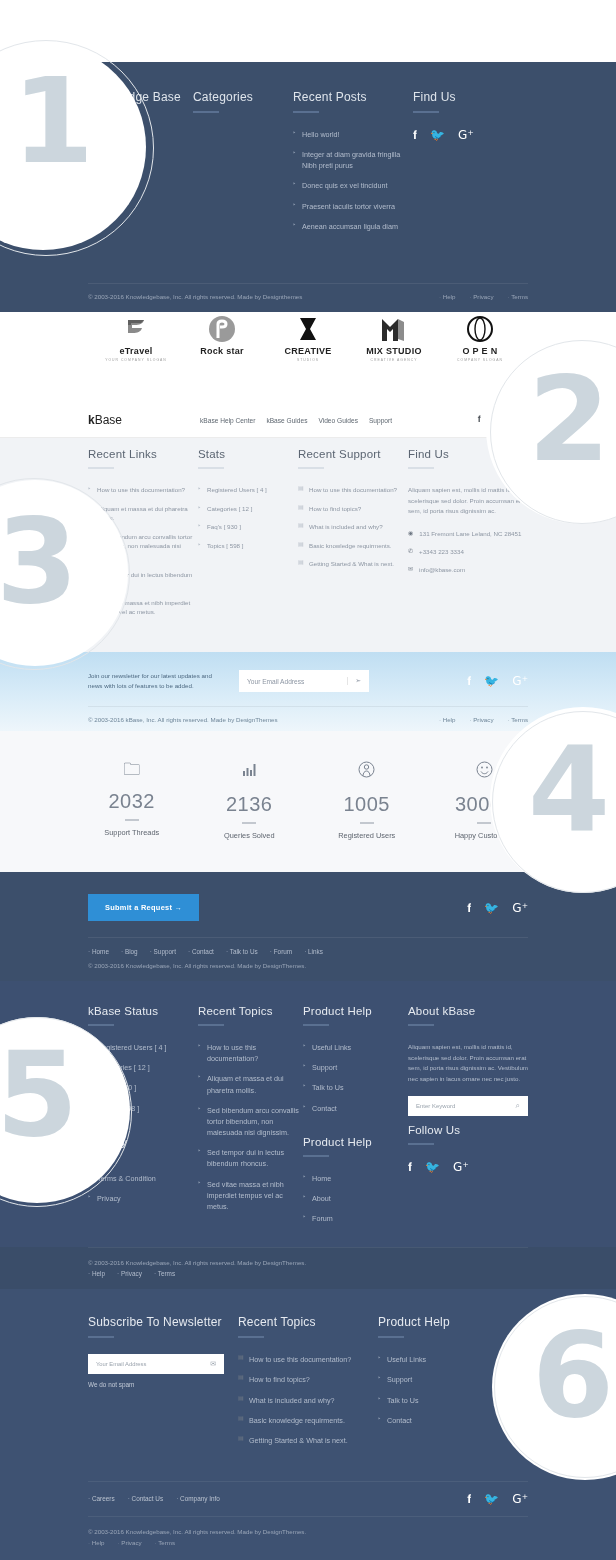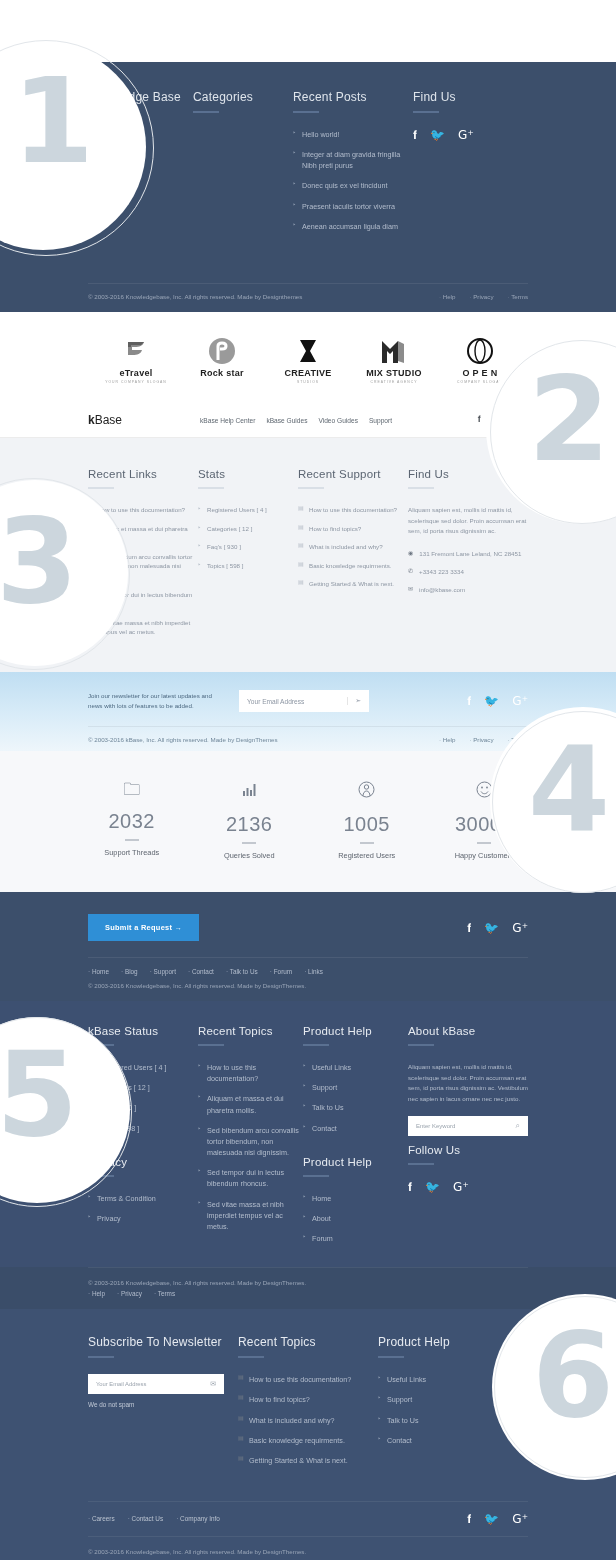--- a/index.html
+++ b/index.html
@@ -90,40 +90,40 @@
 
   .botbar {
     border-top:1px solid rgba(255,255,255,.08);
     display:flex; justify-content:space-between; align-items:center;
     font-size:6.2px; color:#9aa6b8; padding-top:9px; margin-top:8px;
   }
   .botbar .links { display:flex; gap:14px; }
   .botbar .links span::before { content:"· "; color:#7d8ca1; }
 
   
-  .s2 { background:#fff; height:90px; padding-top:22px; }
+  .s2 { background:#fff; height:90px; }
   .logos { display:flex; justify-content:space-between; align-items:flex-start;
            width:420px; margin:0 auto; }
   .logo { width:76px; text-align:center; }
   .logo .mark { height:34px; display:flex; align-items:center; justify-content:center; }
   .logo .nm { font-size:9px; font-weight:700; color:#222; letter-spacing:.3px; }
   .logo .sub { font-size:3.4px; color:#9b9b9b; letter-spacing:1px; margin-top:2px; }
 
   
   .navbar { background:#fff; height:36px; border-bottom:1px solid #ececec; }
   .navbar .inner { display:flex; align-items:center; height:36px; }
   .brand { font-size:12px; color:#222; }
   .brand b { font-weight:700; }
   .navlinks { display:flex; gap:11px; margin-left:78px; }
   .navlinks span { font-size:6.6px; color:#5e6770; }
   .navsoc { margin-left:auto; display:flex; gap:13px; }
   .navsoc span { font-size:9px; color:#4a4f56; }
 
   
-  .s3 { background:#f1f3f6; padding:30px 0 26px; }
+  .s3 { background:#f1f3f6; padding:10px 0 26px; }
   .s3 .cols { display:flex; }
   .s3 .c1 { width:110px; }
   .s3 .c2 { width:100px; }
   .s3 .c3 { width:110px; }
   .s3 .c4 { width:120px; }
   .s3 .ftitle { color:#5b6572; font-size:11.5px; }
   .s3 .fl li { color:#8d96a3; font-size:6.2px; }
   .doc-li li { padding-left:11px; }
   .doc-li li::before { content:"▤"; font-size:6px; color:#6f7884; }
   .abtxt { font-size:6.2px; line-height:1.7; color:#8d96a3; margin-bottom:12px; }

